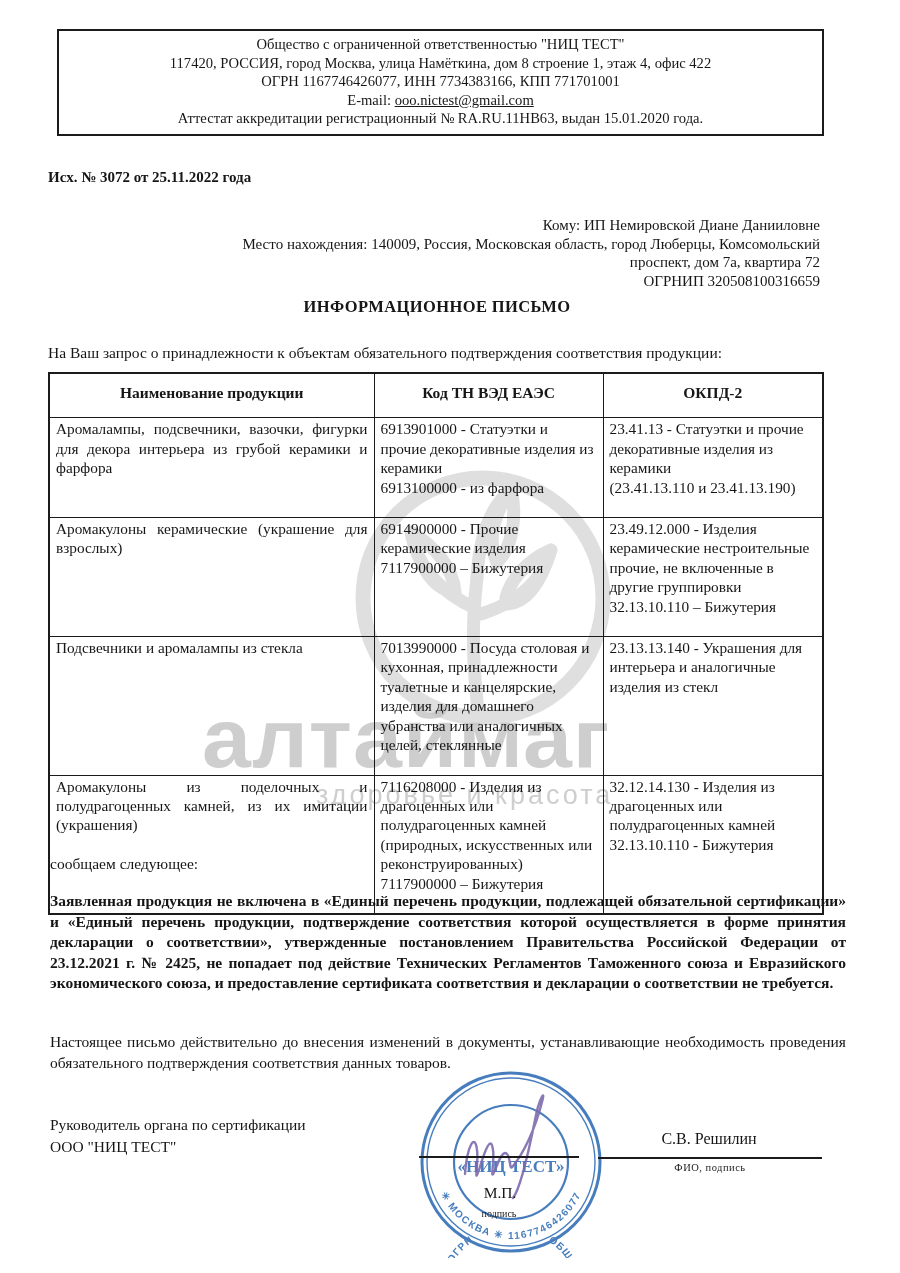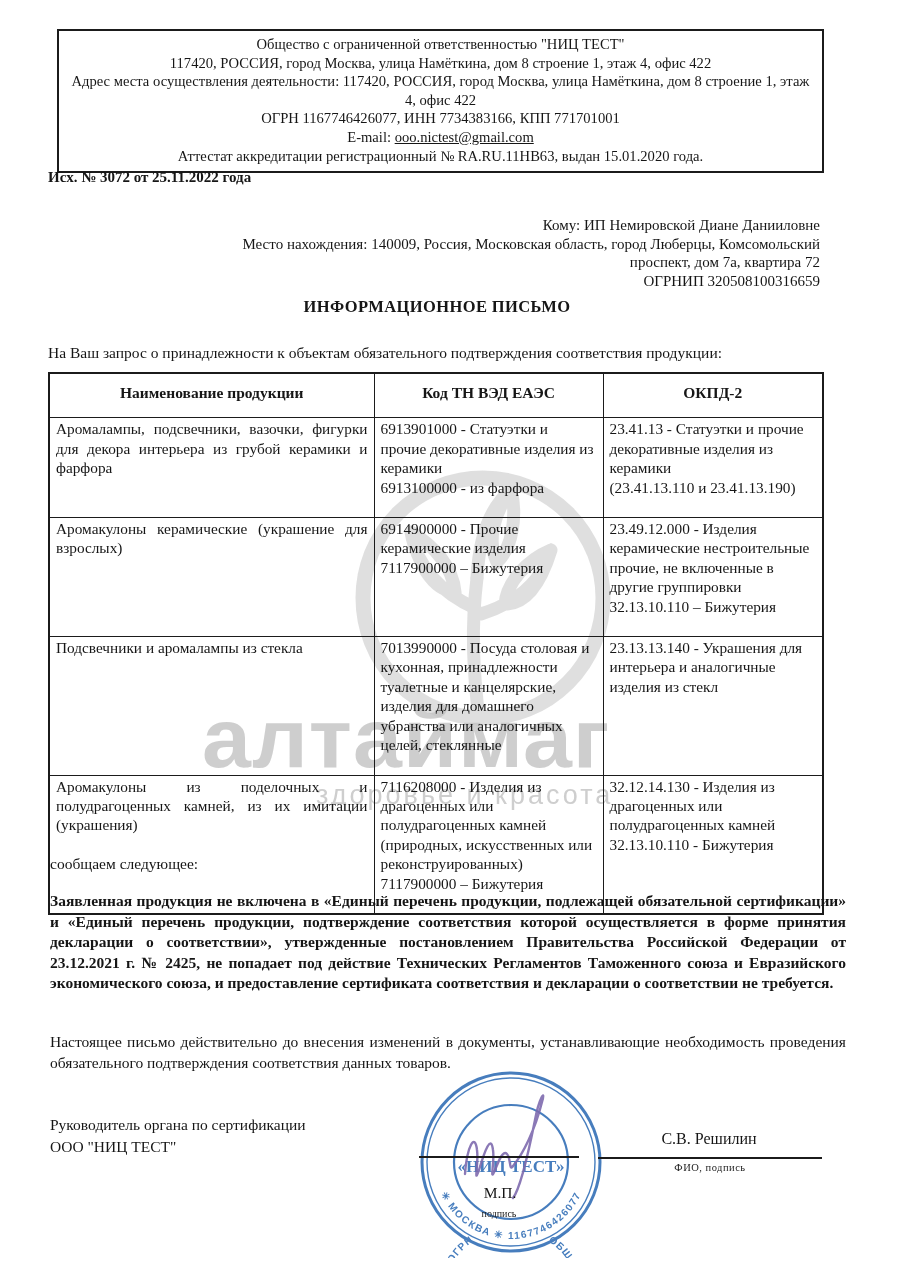--- a/index.html
+++ b/index.html
@@ -100,21 +100,20 @@
     </svg>
     <div class="wm-brand">алтаймаг</div>
     <div class="wm-tagline">здоровье и красота</div>
   </div>
 
   <div class="content">
 
     <div class="letterhead">
       <div>Общество с ограниченной ответственностью "НИЦ ТЕСТ"</div>
       <div>117420, РОССИЯ, город Москва, улица Намёткина, дом 8 строение 1, этаж 4, офис 422</div>
-      <div>Адрес места осуществления деятельности: 117420, РОССИЯ, город Москва, улица Намёткина, дом 8 строение 1, этаж 4, офис 422</div>
       <div>ОГРН 1167746426077, ИНН 7734383166, КПП 771701001</div>
       <div><span>E-mail: </span><span class="email-addr">ooo.nictest@gmail.com</span></div>
       <div>Аттестат аккредитации регистрационный № RA.RU.11НВ63, выдан 15.01.2020 года.</div>
     </div>
 
     <div class="refline">Исх. № 3072 от 25.11.2022 года</div>
 
     <div class="recipient">
       <div>Кому: ИП Немировской Диане Данииловне</div>
       <div>Место нахождения: 140009, Россия, Московская область, город Люберцы, Комсомольский</div>

